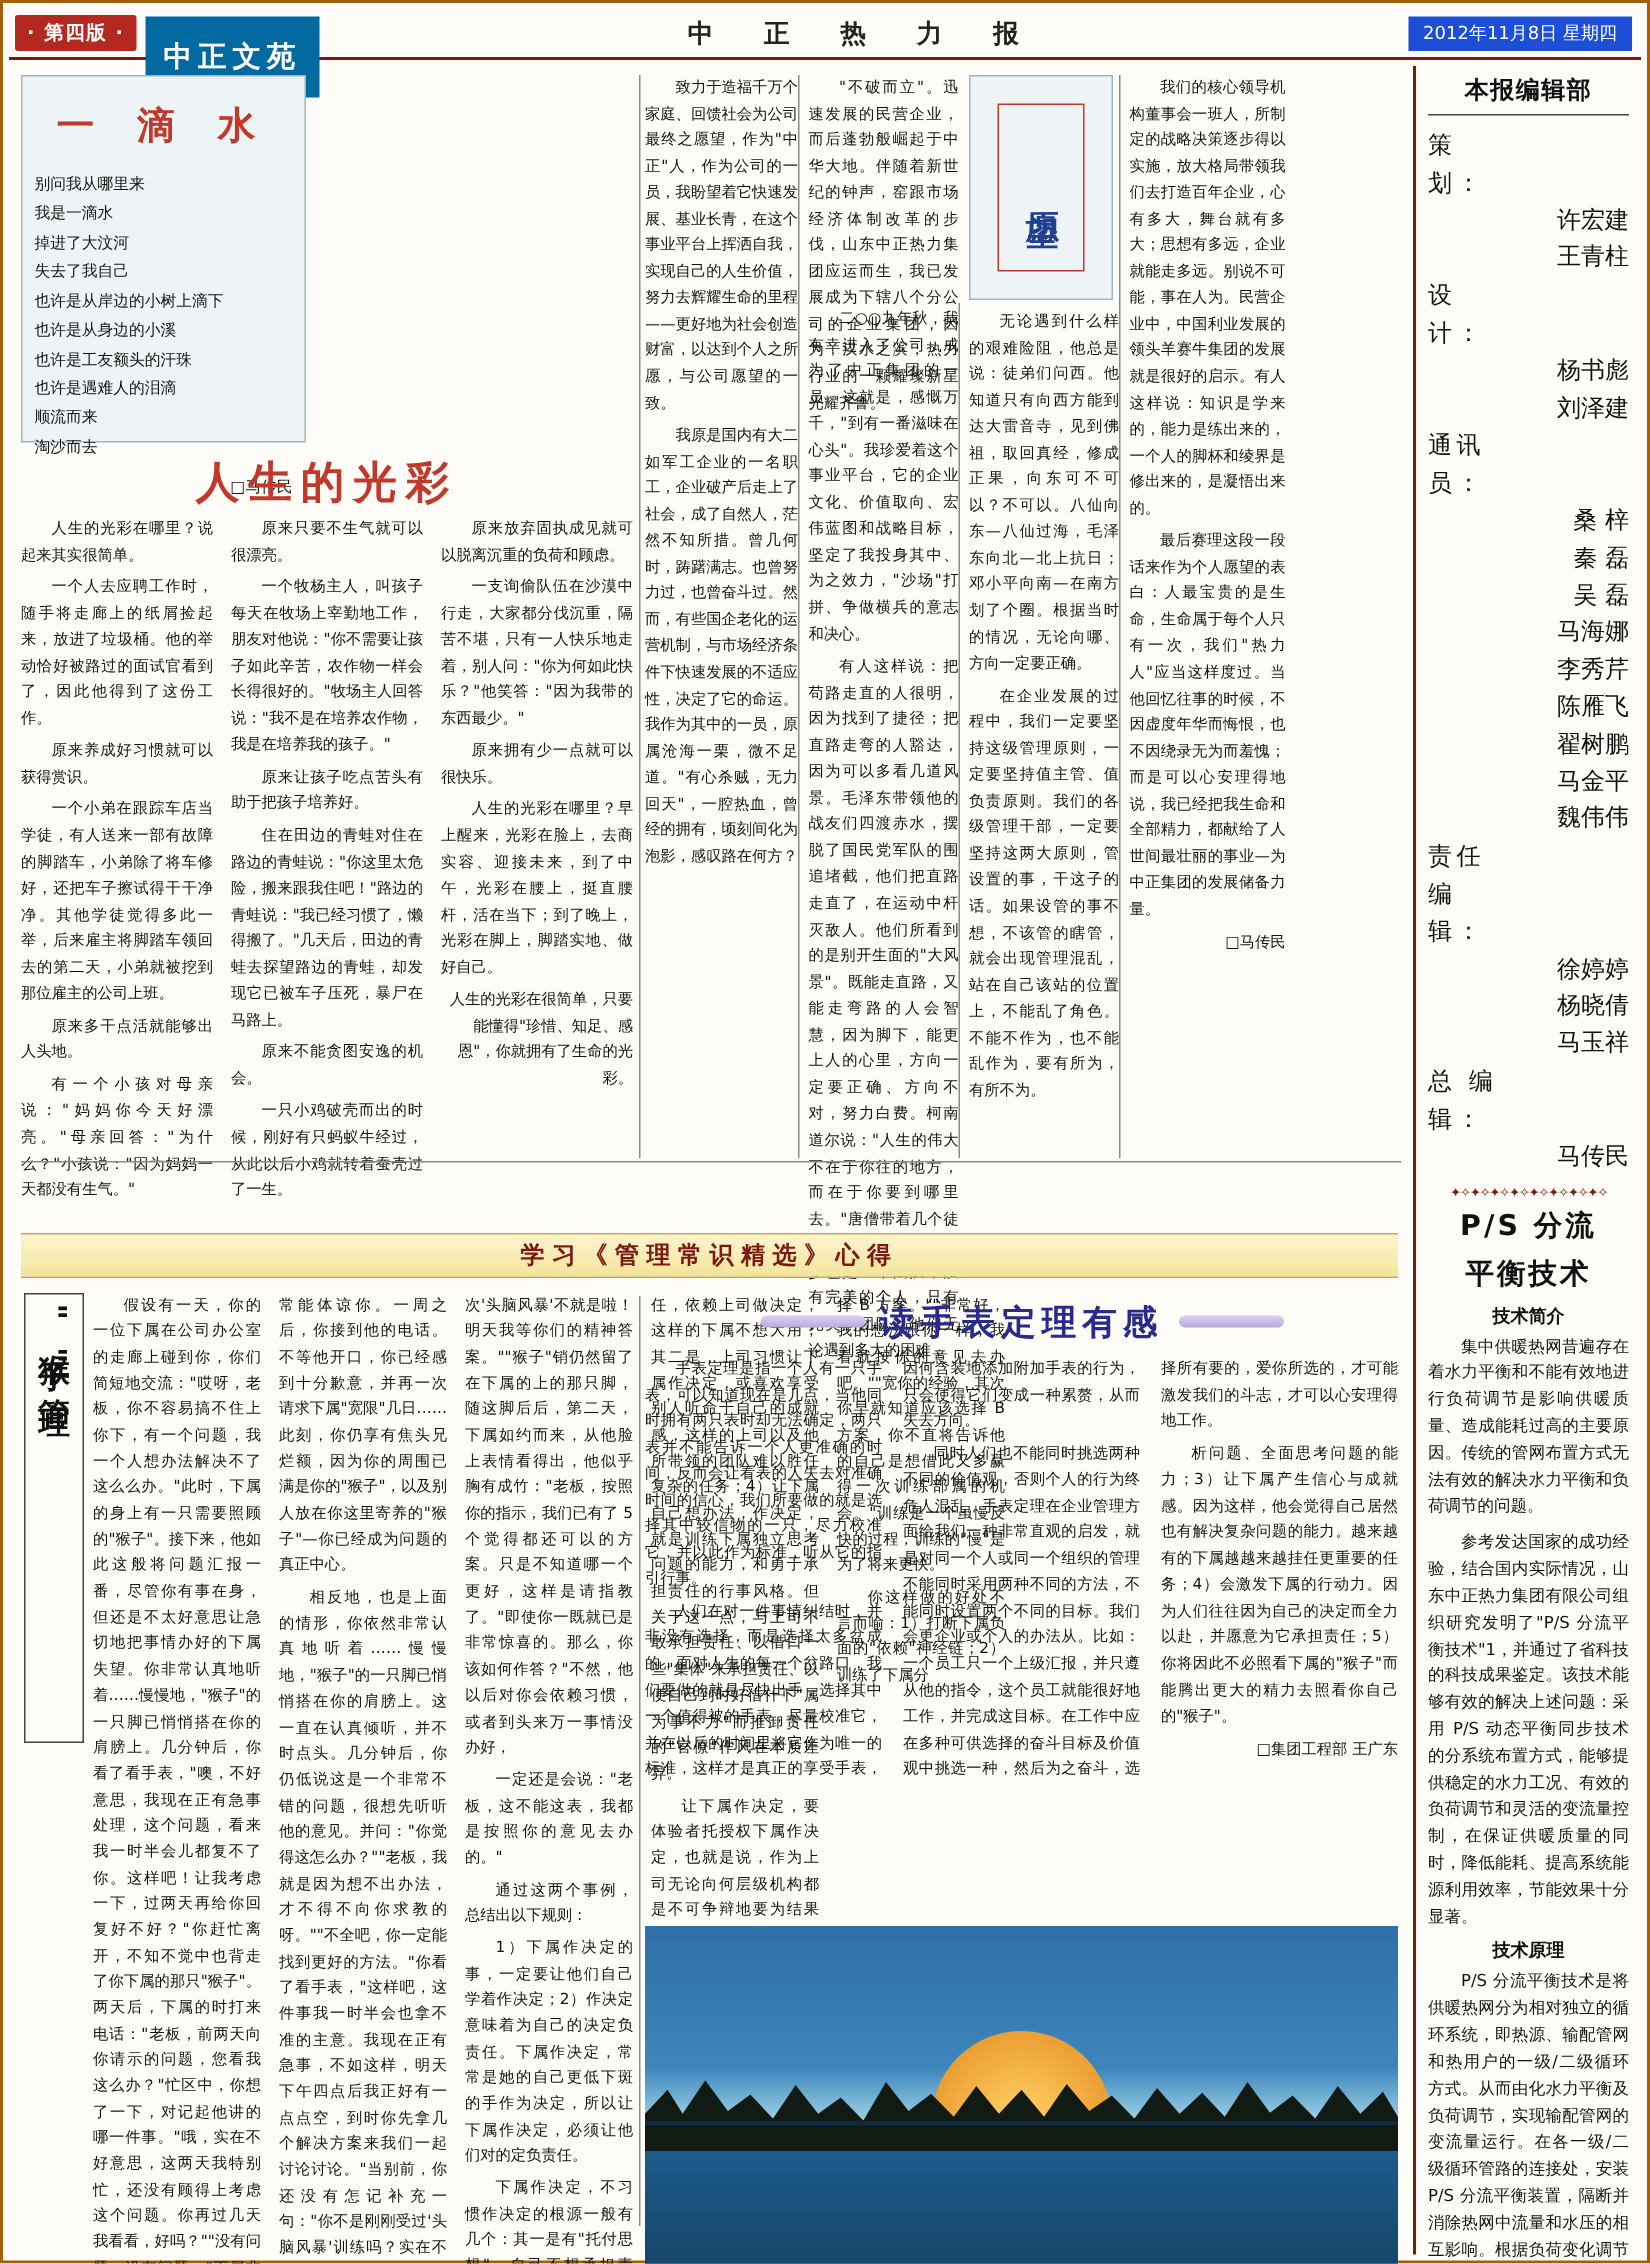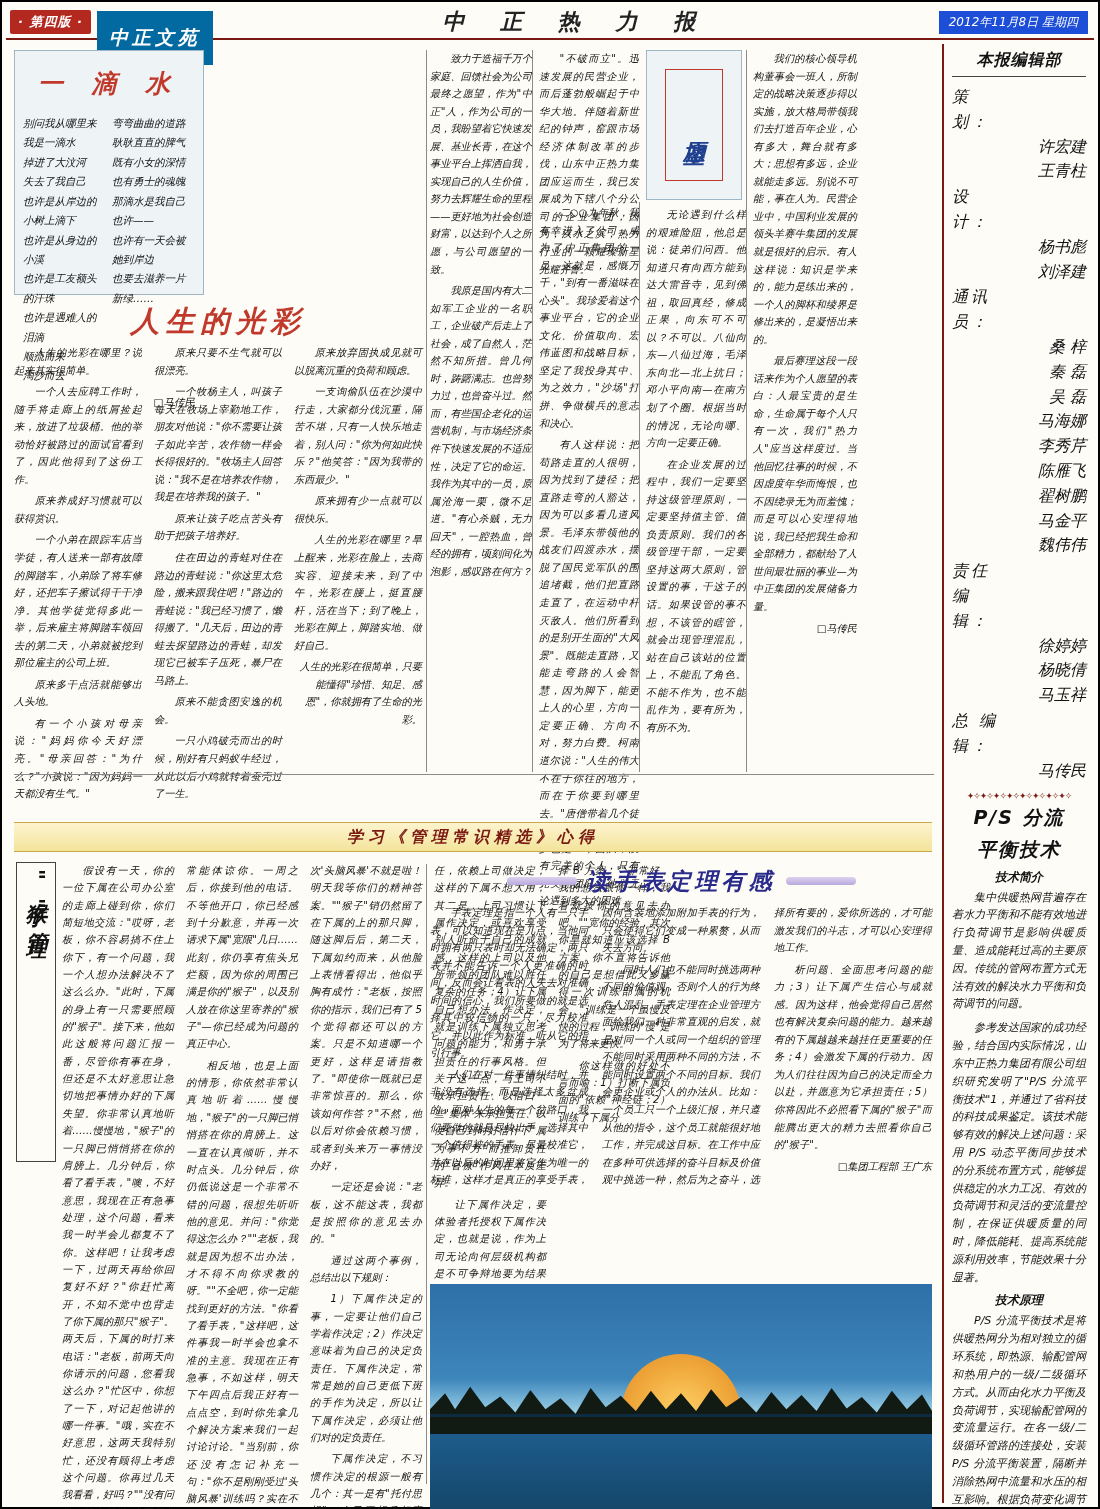--- a/index.html
+++ b/index.html
@@ -6,24 +6,23 @@
   body{
     width:1100px;height:1509px;
     background:#fbf9f2;
     font-family:"DejaVu Sans","Liberation Sans",sans-serif;
     color:#111;
     position:relative;
     overflow:hidden;
   }
   .page{
     position:absolute;inset:0;
-    border:2px solid #000000;
+    border:2px solid #a16207;
     box-sizing:border-box;
     background:#fdfcf7;
-    font-style:italic;
   }
   
   .masthead{
     position:absolute;left:4px;top:4px;right:4px;height:34px;
     display:flex;align-items:center;
     border-bottom:2px solid #7a1a12;
     box-sizing:border-box;
   }
   .edition{
     background:#b3281f;color:#fff;font-size:13px;font-weight:bold;
@@ -31,21 +30,21 @@
     border-radius:2px;
     white-space:nowrap;
   }
   .logo-box{
     background:#0369a1;color:#fff;font-size:19px;font-weight:bold;
     padding:14px 12px;margin-left:6px;letter-spacing:4px;
     white-space:nowrap;
     margin-top:32px;
   }
   .paper-name{
-    flex:1;text-align:center;font-size:22px;letter-spacing:14px;
+    flex:1;text-align:center;font-size:17px;letter-spacing:14px;
     color:#222;font-weight:bold;
   }
   .date-box{
     background:#1d4ed8;color:#fff;font-size:12px;
     padding:3px 10px;margin-right:6px;white-space:nowrap;
   }
   
   .rail{
     position:absolute;right:4px;top:42px;width:152px;bottom:4px;
     border-left:2px solid #7a1a12;
@@ -232,28 +231,20 @@
         <div style="white-space:pre-line">别问我从哪里来
 我是一滴水
 掉进了大汶河
 失去了我自己
 也许是从岸边的小树上滴下
 也许是从身边的小溪
 也许是工友额头的汗珠
 也许是遇难人的泪滴
 顺流而来
 淘沙而去</div>
-        <div style="white-space:pre-line">弯弯曲曲的道路
-耿耿直直的脾气
-既有小女的深情
-也有勇士的魂魄
-那滴水是我自己
-也许——
-也许有一天会被她到岸边
-也要去滋养一片新绿……</div>
       </div>
       <div class="poem-sign">□马传民</div>
     </div>
 
     <div class="h-life">人生的光彩</div>
     <div class="life-body">
       <p>人生的光彩在哪里？说起来其实很简单。</p>
       <p>一个人去应聘工作时，随手将走廊上的纸屑捡起来，放进了垃圾桶。他的举动恰好被路过的面试官看到了，因此他得到了这份工作。</p>
       <p>原来养成好习惯就可以获得赏识。</p>
       <p>一个小弟在跟踪车店当学徒，有人送来一部有故障的脚踏车，小弟除了将车修好，还把车子擦试得干干净净。其他学徒觉得多此一举，后来雇主将脚踏车领回去的第二天，小弟就被挖到那位雇主的公司上班。</p>

